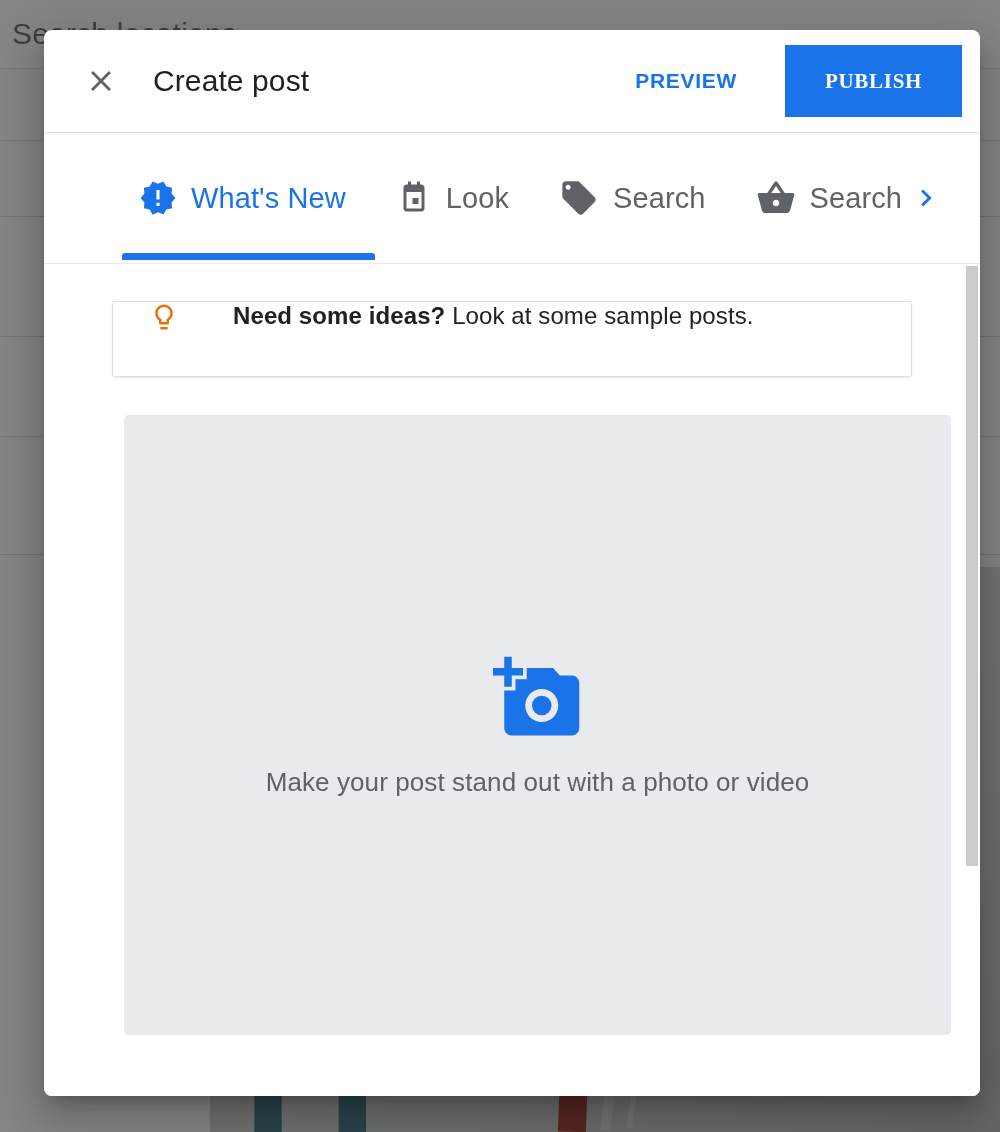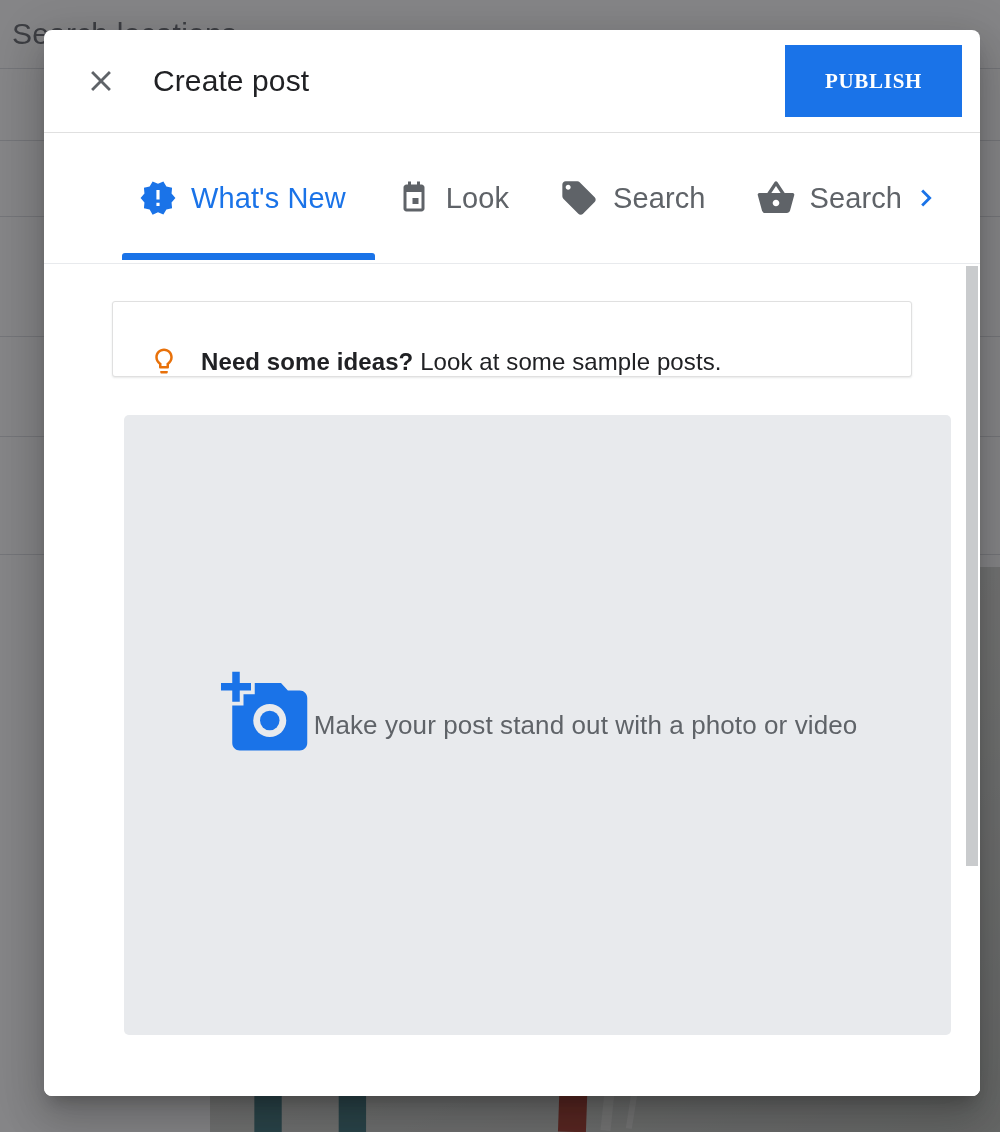--- a/index.html
+++ b/index.html
@@ -241,24 +241,25 @@
     width: 936px;
     padding: 37px 68px 0 68px;
   }
 
   #ideas-card {
     height: 76px;
     border: 1px solid #e0e0e0;
     border-radius: 3px;
     box-shadow: 0 1px 2px rgba(60,64,67,.12);
     display: flex;
-    align-items: flex-end;
+    align-items: flex-start;
     padding-left: 36px;
     cursor: pointer;
     background: #fff;
+    gap: 32px;
   }
   #ideas-icon {
     flex: 0 0 auto;
     margin-right: 22px;
     display: flex;
     align-items: center;
     justify-content: center;
   }
   #ideas-text {
     font-size: 24px;
@@ -269,20 +270,21 @@
   #ideas-text .strong { font-weight: bold; }
 
   #dropzone {
     margin-top: 38px;
     margin-left: 12px;
     width: 827px;
     height: 620px;
     background: #e8eaed;
     border-radius: 5px;
     display: flex;
+    flex-direction: column;
     align-items: center;
     justify-content: center;
     cursor: pointer;
   }
   #dropzone-icon {
     margin-bottom: 24px;
     display: flex;
     align-items: center;
     justify-content: center;
   }
@@ -347,20 +349,21 @@
 
   <div id="modal-header">
     <div id="close-btn">
       <svg width="34" height="34" viewBox="0 0 24 24" aria-hidden="true">
         <path d="M19 6.41 17.59 5 12 10.59 6.41 5 5 6.41 10.59 12 5 17.59 6.41 19 12 13.41 17.59 19 19 17.59 13.41 12z" fill="#5f6368"></path>
       </svg>
     </div>
     <div id="modal-title">Create post</div>
 
     <div id="header-actions">
+      <button id="preview-btn">PREVIEW</button>
       <button id="publish-btn">PUBLISH</button>
     </div>
   </div>
 
   <div id="tabbar">
 
     <div class="tab active">
       <span class="tab-icon">
         <svg width="38" height="38" viewBox="0 0 24 24" aria-hidden="true">
           <path d="M23 12l-2.44-2.79.34-3.69-3.61-.82-1.89-3.2L12 2.96 8.6 1.5 6.71 4.69 3.1 5.5l.34 3.7L1 12l2.44 2.79-.34 3.7 3.61.82L8.6 22.5l3.4-1.47 3.4 1.46 1.89-3.19 3.61-.82-.34-3.69L23 12z" fill="#1a73e8"></path>

